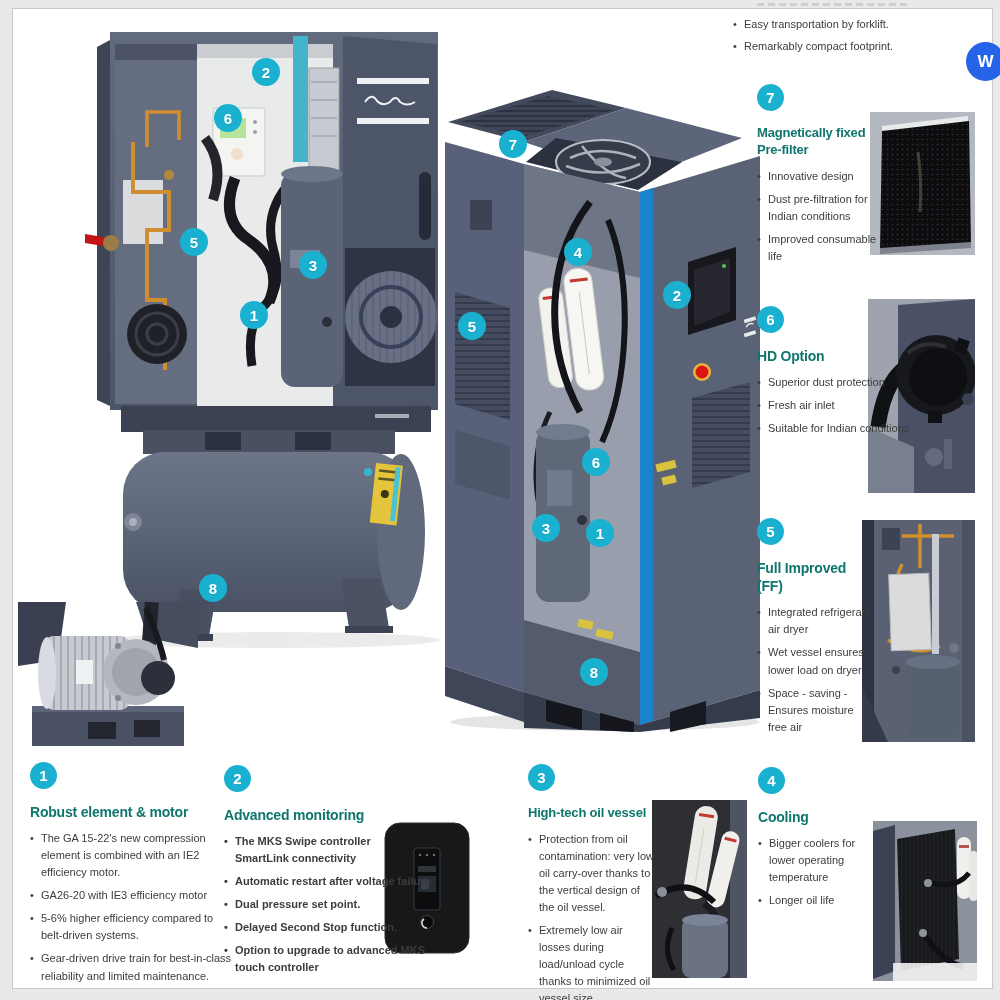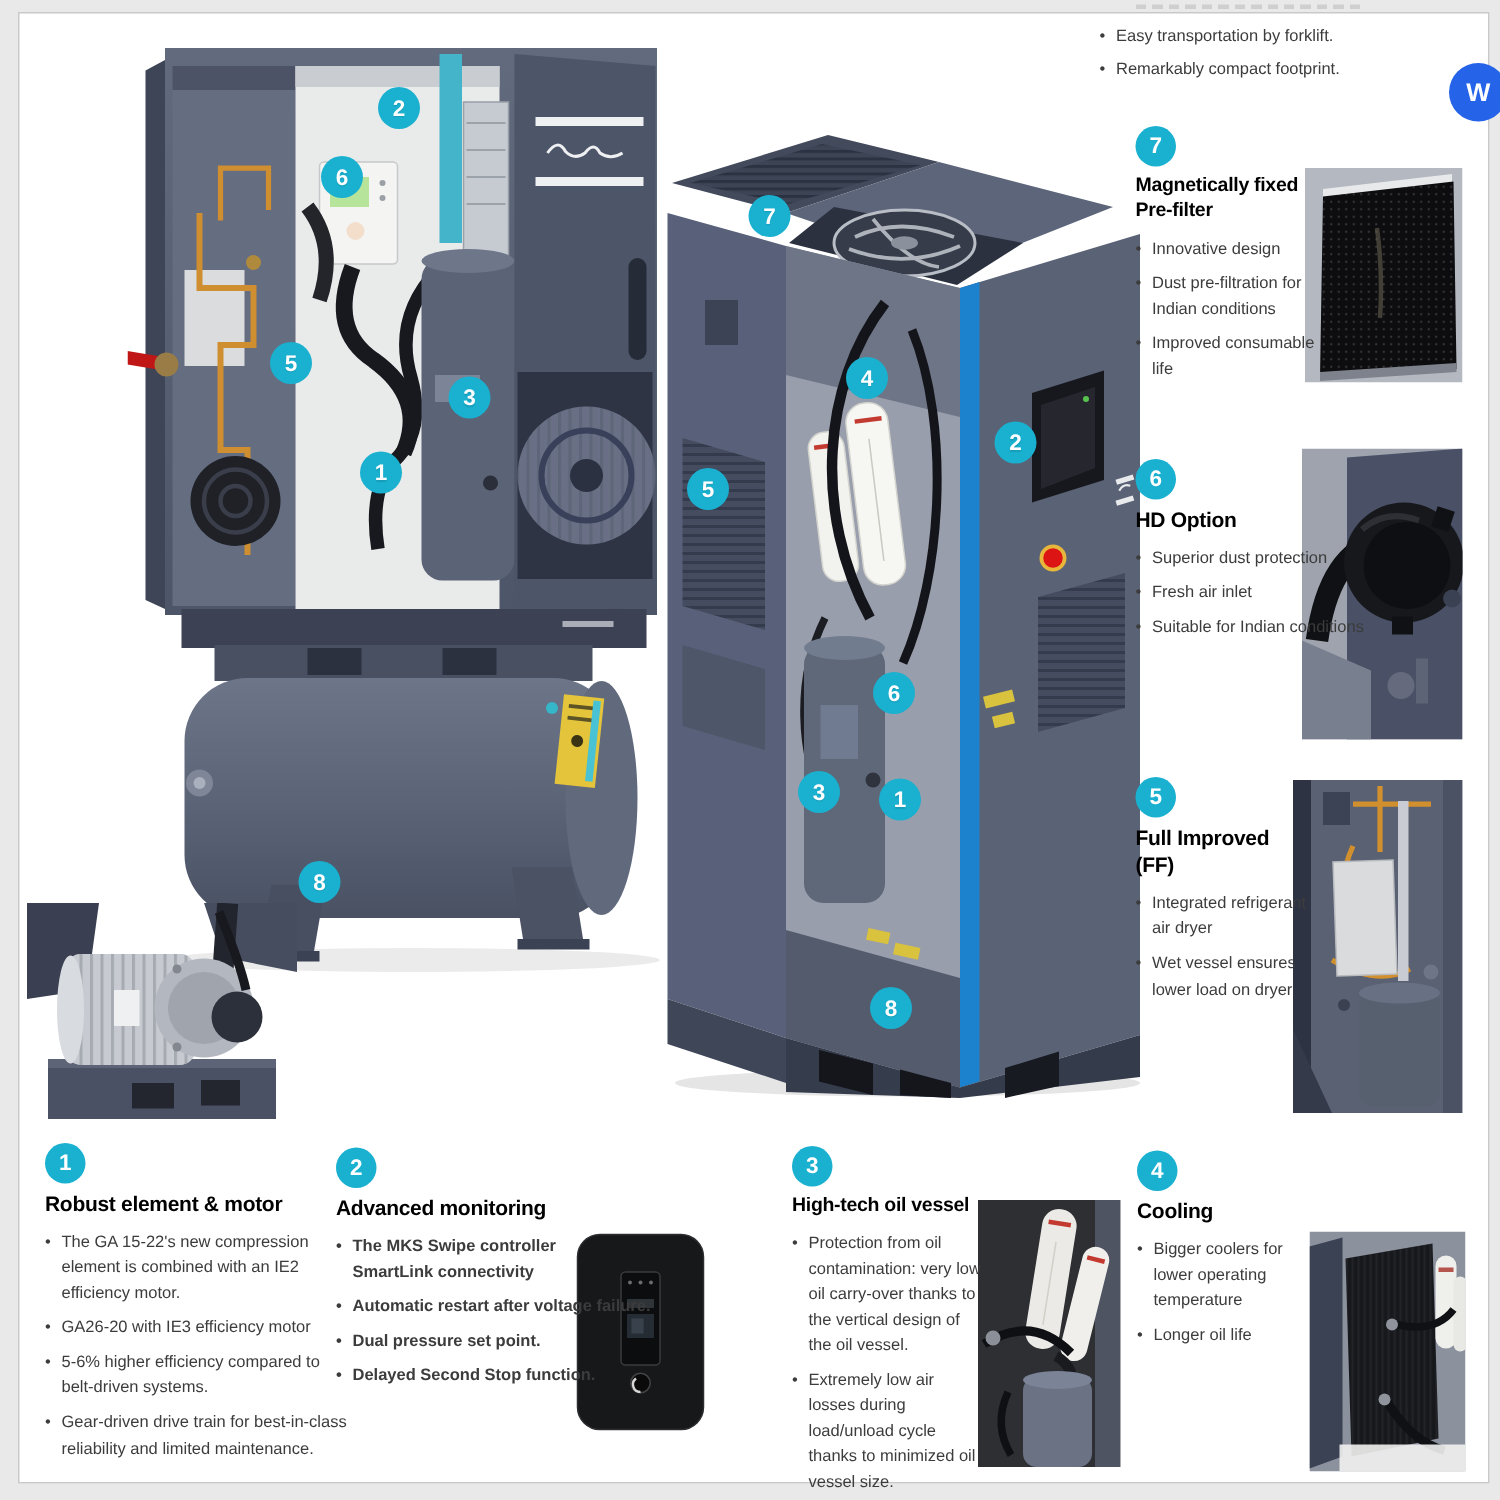--- a/index.html
+++ b/index.html
@@ -13,22 +13,22 @@
   .co { position:absolute; width:28px; height:28px; margin:-14px 0 0 -14px;
     border-radius:50%; background:#1ab1d0; color:#fff; font-weight:bold;
     font-size:15px; display:flex; align-items:center; justify-content:center;
     z-index:6; text-shadow:0 1px 1px rgba(0,0,0,.12); }
 
   
   .sec { position:absolute; z-index:5; }
   .badge { width:27px; height:27px; border-radius:50%; background:#1ab1d0;
     color:#fff; font-weight:bold; font-size:15px; display:flex;
     align-items:center; justify-content:center; }
-  .sec h3 { font-size:14px; font-weight:bold; color:#000000; line-height:1.3;
-    letter-spacing:-0.2px; margin:4px 0 9px; }
+  .sec h3 { font-size:14px; font-weight:bold; color:#0f766e; line-height:1.3;
+    letter-spacing:-0.2px; margin:14px 0 9px; }
   .sec.narrow h3 { font-size:13px; }
   .sec ul { list-style:none; }
   .sec li { position:relative; padding-left:11px; margin-bottom:6px;
     font-size:11px; line-height:1.55; color:#3c3c3c; }
   .sec li::before { content:"\2022"; position:absolute; left:0; top:0; color:#3c3c3c; }
 
   .topnotes { position:absolute; left:733px; top:16px; width:222px; z-index:5; }
   .topnotes ul { list-style:none; }
   .topnotes li { position:relative; padding-left:11px; margin-bottom:5px;
     font-size:11px; line-height:1.5; color:#3c3c3c; }
@@ -306,20 +306,21 @@
     <rect x="76" y="140" width="8" height="30" fill="#5d6476"></rect>
     <circle cx="100" cy="100" r="6" fill="#3a4152"></circle>
   </svg>
 
   <div class="sec" style="left:757px; top:518px; width:118px;">
     <div class="badge">5</div>
     <h3>Full Improved (FF)</h3>
     <ul>
       <li>Integrated refrigerant air dryer</li>
       <li>Wet vessel ensures lower load on dryer</li>
+      <li>Space - saving -  Ensures moisture free air</li>
     </ul>
   </div>
   <svg class="photo" style="left:862px; top:520px;" width="113" height="222" viewBox="0 0 113 222">
     <rect width="113" height="222" fill="#5a6173"></rect>
     <rect width="12" height="222" fill="#2e3344"></rect>
     <rect x="100" y="0" width="13" height="222" fill="#4b5263"></rect>
     <rect x="20" y="8" width="18" height="22" fill="#3c4354"></rect>
     <path d="M58,4 v44 M40,16 h52 M72,16 v110 M40,44 q-14,30 4,52 M26,120 q30,18 52,6 M48,160 q24,14 42,4" stroke="#d28f2e" stroke-width="3.5" fill="none"></path>
     <rect x="70" y="14" width="7" height="120" fill="#c9ccd2"></rect>
     <g transform="rotate(-2 48 92)">
@@ -345,20 +346,21 @@
   </div>
 
   <div class="sec" style="left:224px; top:765px; width:238px;">
     <div class="badge">2</div>
     <h3>Advanced monitoring</h3>
     <ul style="width:160px;font-weight:bold;">
       <li>The MKS Swipe controller SmartLink connectivity</li>
       <li style="width:225px;">Automatic restart after voltage failure.</li>
       <li style="width:225px;">Dual pressure set point.</li>
       <li style="width:225px;">Delayed Second Stop function.</li>
+      <li style="width:225px;">Option to upgrade to advanced MKS touch controller</li>
     </ul>
   </div>
   <svg class="photo" style="left:384px; top:822px;" width="86" height="132" viewBox="0 0 86 132">
     <rect x="1" y="1" width="84" height="130" rx="15" fill="#17181a" stroke="#2c2d30"></rect>
     <rect x="30" y="26" width="26" height="62" rx="3" fill="#0c0d0e" stroke="#3a3b3e"></rect>
     <circle cx="36" cy="33" r="1.3" fill="#6a6c6e"></circle>
       <circle cx="43" cy="33" r="1.3" fill="#6a6c6e"></circle>
       <circle cx="50" cy="33" r="1.3" fill="#6a6c6e"></circle>
     <rect x="34" y="44" width="18" height="6" fill="#2f3439"></rect>
     <rect x="34" y="54" width="18" height="16" fill="#262c33"></rect>

